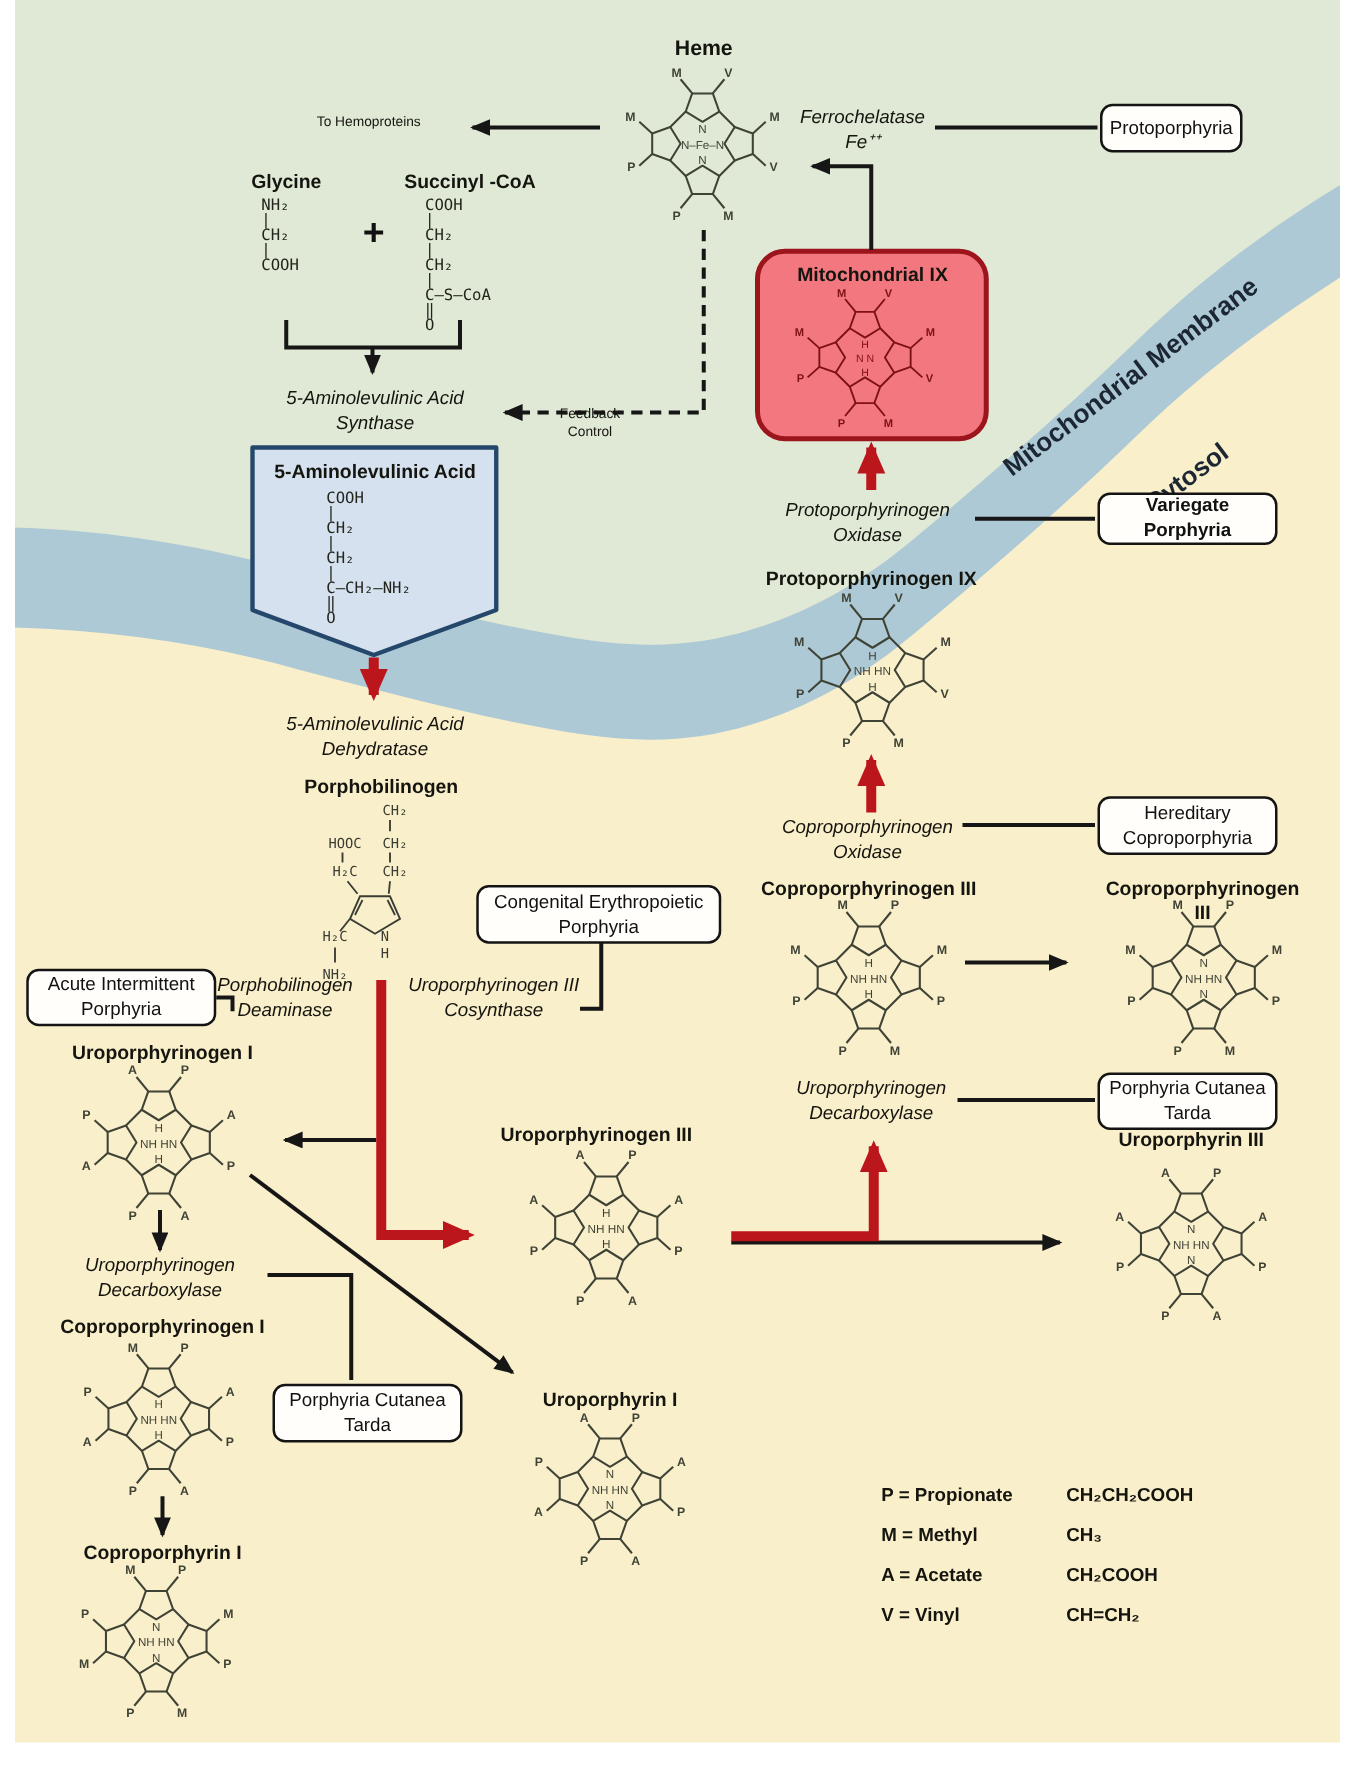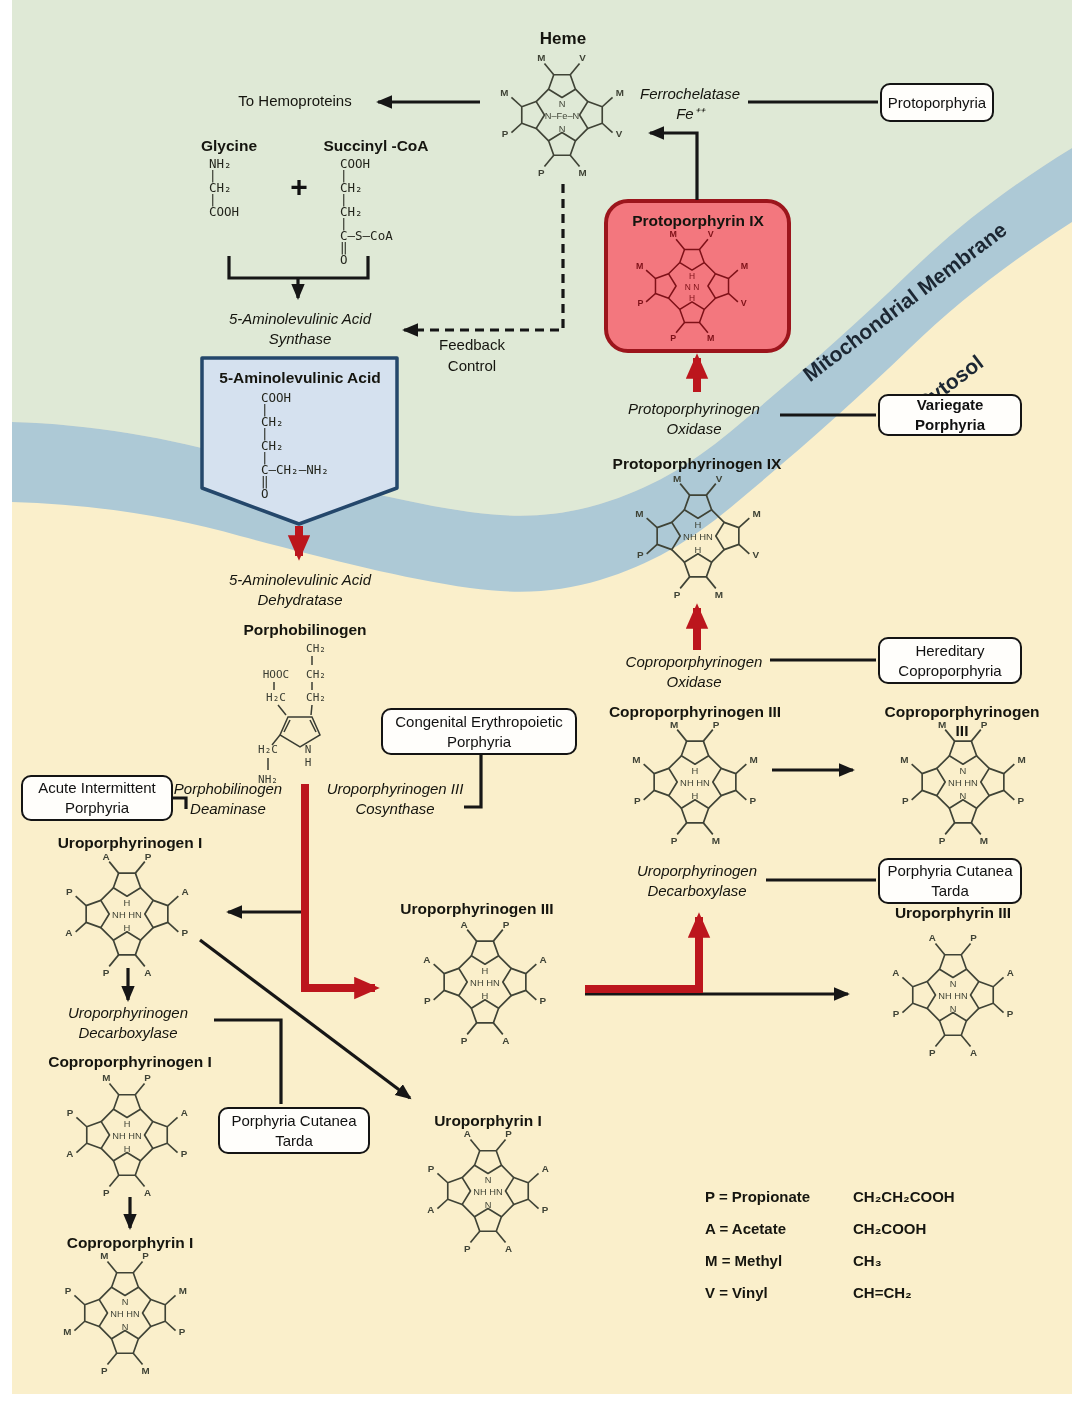--- a/index.html
+++ b/index.html
@@ -4,21 +4,21 @@
 <style>
   html,body{margin:0;padding:0;background:#fff;}
   .stage{position:relative;width:1080px;height:1417px;background:#ffffff;
          font-family:"Liberation Sans",sans-serif;overflow:hidden;}
   svg.layer{position:absolute;left:0;top:0;pointer-events:none;}
   .lbl{position:absolute;transform:translateX(-50%);text-align:center;
        white-space:pre-line;color:#15150f;}
   .title{font-weight:bold;font-size:15.5px;line-height:1.2;}
   .big-title{font-weight:bold;font-size:17px;}
   .enzyme{font-style:italic;font-size:15px;font-weight:500;line-height:1.34;}
-  .plain{font-size:15px;font-weight:500;line-height:1.38;}
+  .plain{font-size:11px;font-weight:500;line-height:1.38;}
   .struct{position:absolute;font-family:"DejaVu Sans Mono",monospace;
           font-size:12.5px;line-height:12px;white-space:pre;color:#23251c;font-weight:500;}
   .disease{position:absolute;background:#fffefb;border:2.5px solid #141414;border-radius:10px;
            display:flex;align-items:center;justify-content:center;text-align:center;
            font-size:15px;font-weight:500;line-height:1.33;white-space:pre-line;color:#111;
            box-sizing:border-box;}
   .redbox{position:absolute;left:604px;top:199px;width:187px;height:154px;background:#F3777E;
           border:4px solid #9C151C;border-radius:24px;box-sizing:border-box;}
   .rot{position:absolute;font-weight:bold;font-size:21px;color:#1c2733;
        transform:translate(-50%,-50%) rotate(-37deg);white-space:nowrap;}
@@ -81,21 +81,21 @@
     </g>
   </svg>
 
   <div class="rot" style="left:905px;top:302px;">Mitochondrial Membrane</div>
   <div class="rot" style="left:950px;top:383px;">Cytosol</div>
 
   <div class="lbl big-title" style="left:563px;top:29px;">Heme</div>
   <div class="lbl title" style="left:229px;top:137px;">Glycine</div>
   <div class="lbl title" style="left:376px;top:137px;">Succinyl -CoA</div>
   <div class="lbl title" style="left:300px;top:369px;">5-Aminolevulinic Acid</div>
-  <div class="lbl title" style="left:698px;top:212px;">Protoporphyrin IX</div>
+  <div class="lbl title" style="left:698px;top:212px;">Mitochondrial IX</div>
   <div class="lbl title" style="left:305px;top:621px;">Porphobilinogen</div>
   <div class="lbl title" style="left:697px;top:455px;">Protoporphyrinogen IX</div>
   <div class="lbl title" style="left:695px;top:703px;">Coproporphyrinogen III</div>
   <div class="lbl title" style="left:962px;top:703px;">Coproporphyrinogen III</div>
   <div class="lbl title" style="left:130px;top:834px;">Uroporphyrinogen I</div>
   <div class="lbl title" style="left:477px;top:900px;">Uroporphyrinogen III</div>
   <div class="lbl title" style="left:953px;top:904px;">Uroporphyrin III</div>
   <div class="lbl title" style="left:488px;top:1112px;">Uroporphyrin I</div>
   <div class="lbl title" style="left:130px;top:1053px;">Coproporphyrinogen I</div>
   <div class="lbl title" style="left:130px;top:1234px;">Coproporphyrin I</div>
@@ -113,21 +113,21 @@
   <div class="lbl enzyme" style="left:694px;top:399px;">Protoporphyrinogen
 Oxidase</div>
   <div class="lbl enzyme" style="left:694px;top:652px;">Coproporphyrinogen
 Oxidase</div>
   <div class="lbl enzyme" style="left:697px;top:861px;">Uroporphyrinogen
 Decarboxylase</div>
   <div class="lbl enzyme" style="left:128px;top:1003px;">Uroporphyrinogen
 Decarboxylase</div>
 
   <div class="lbl plain" style="left:295px;top:91px;">To Hemoproteins</div>
-  <div class="lbl plain" style="left:472px;top:335px;">Feedback
+  <div class="lbl plain" style="left:472px;top:324px;">Feedback
 Control</div>
   <div class="plus" style="left:299px;top:170px;">+</div>
 
   <div class="disease" style="left:880px;top:83px;width:114px;height:39px;">Protoporphyria</div>
   <div class="disease" style="left:878px;top:394px;width:144px;height:42px;font-weight:bold;">Variegate Porphyria</div>
   <div class="disease" style="left:878px;top:637px;width:144px;height:47px;">Hereditary
 Coproporphyria</div>
   <div class="disease" style="left:381px;top:708px;width:196px;height:47px;">Congenital Erythropoietic
 Porphyria</div>
   <div class="disease" style="left:21px;top:775px;width:152px;height:46px;">Acute Intermittent
@@ -492,26 +492,26 @@
           <text x="30" y="145" text-anchor="middle" font-size="11" stroke="none" fill="#3a3d33" font-family="DejaVu Sans Mono,monospace">NH₂</text>
         </g>
       </svg></div>
 
   <div class="legend">
     <div class="row">
       <span class="key">P = Propionate</span>
       <span class="formula">CH₂CH₂COOH</span>
     </div>
     <div class="row">
+      <span class="key">M = Methyl</span>
+      <span class="formula">CH₃</span>
+    </div>
+    <div class="row">
       <span class="key">A = Acetate</span>
       <span class="formula">CH₂COOH</span>
-    </div>
-    <div class="row">
-      <span class="key">M = Methyl</span>
-      <span class="formula">CH₃</span>
     </div>
     <div class="row">
       <span class="key">V = Vinyl</span>
       <span class="formula">CH=CH₂</span>
     </div>
   </div>
 
 </div>
 
 </body></html>

